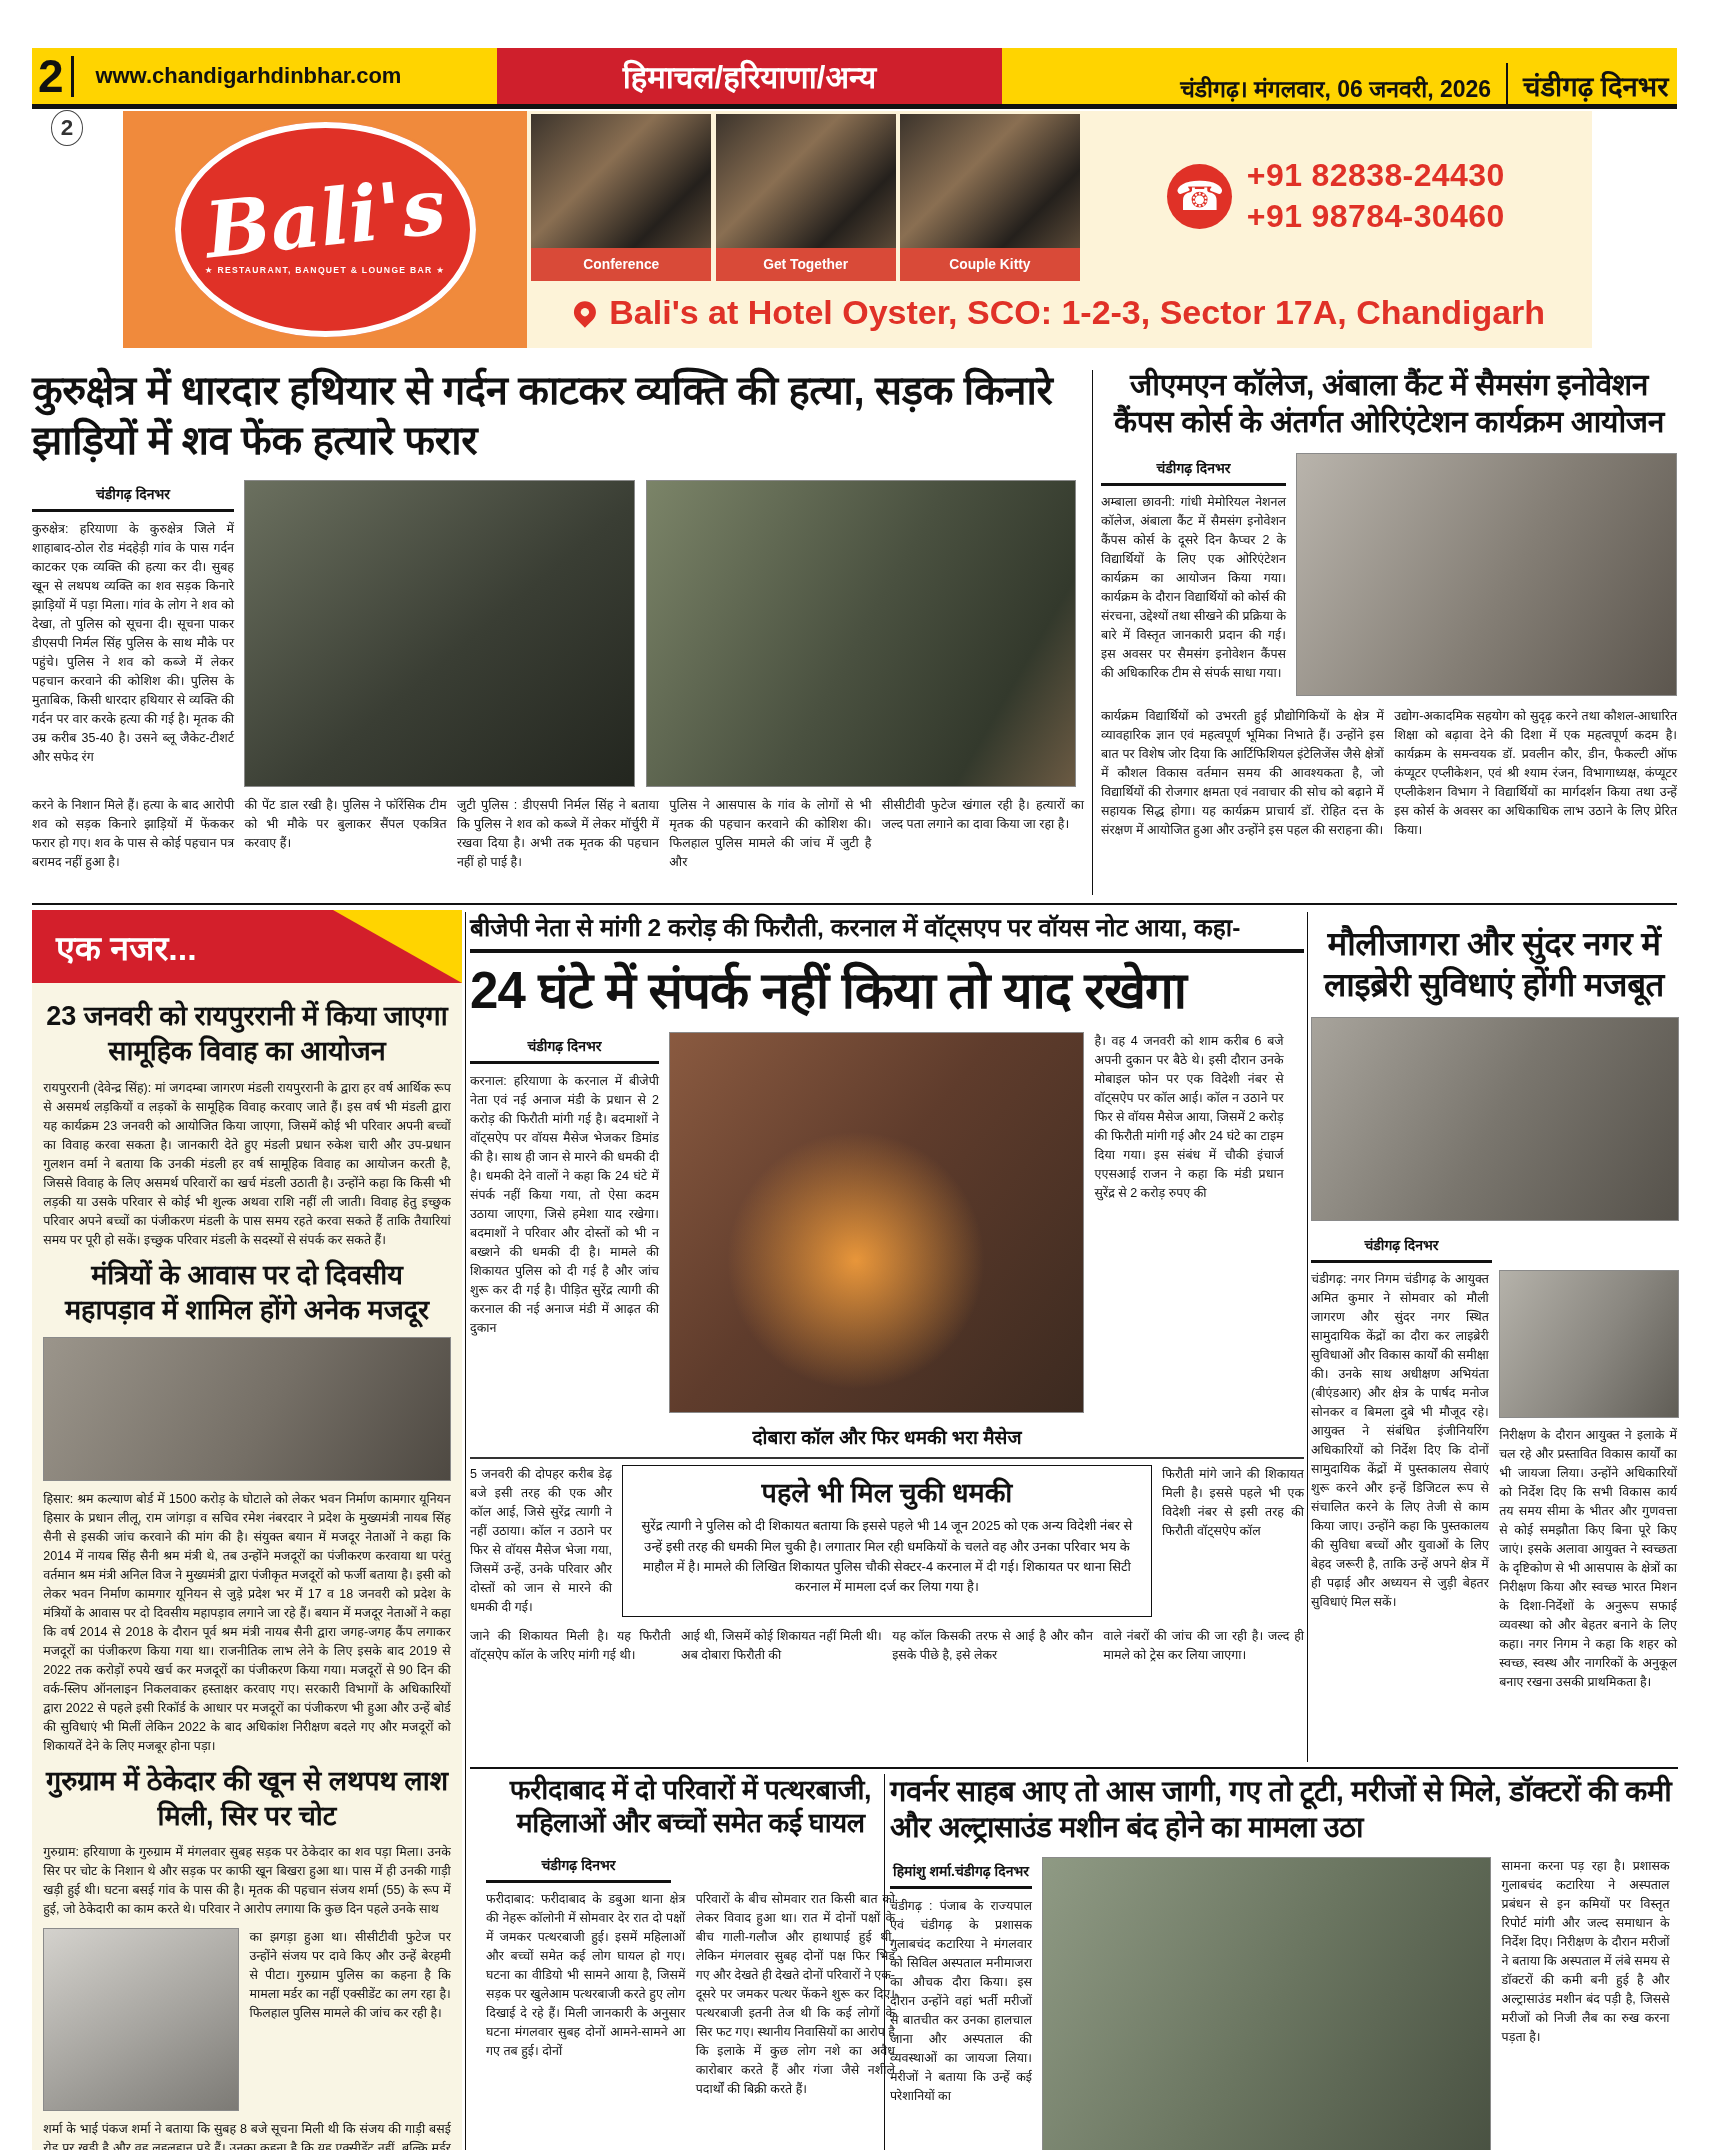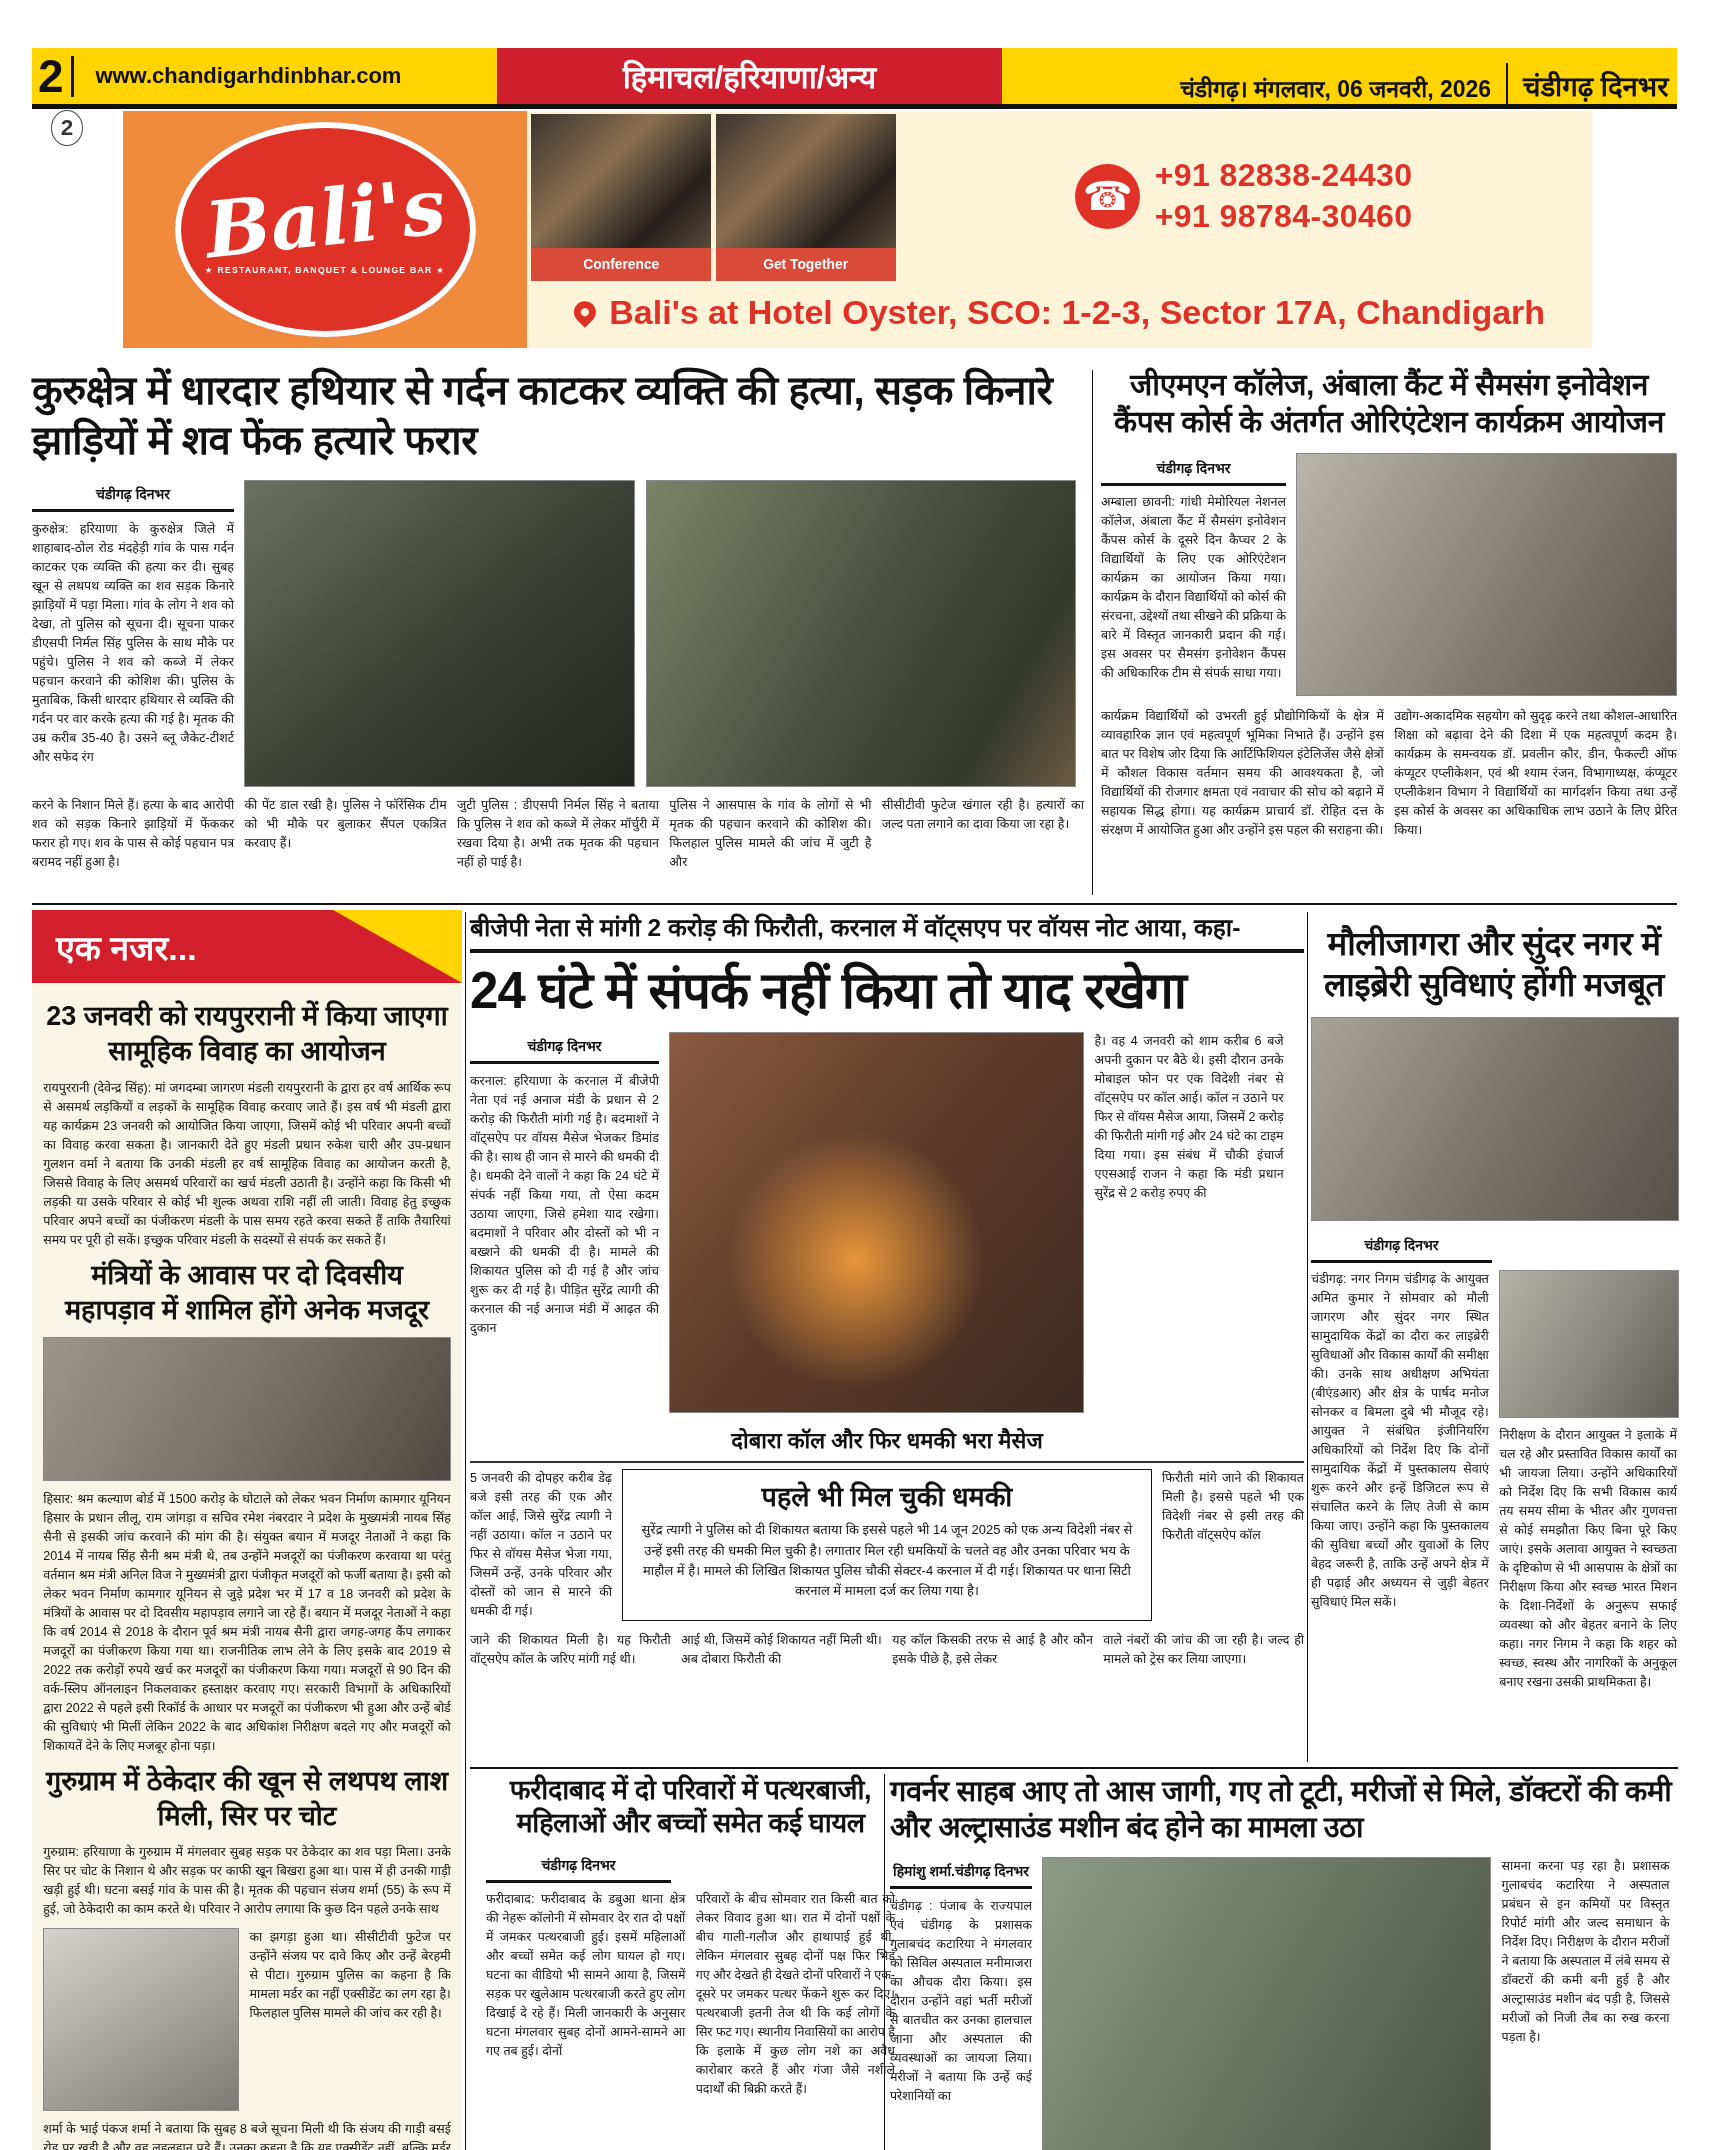--- a/index.html
+++ b/index.html
@@ -69,21 +69,21 @@
   .flag::after{content:"";position:absolute;right:0;top:0;border-top:73px solid #ffd400;
                border-left:129px solid transparent;}
   .flag-label{color:#fff;font-size:34px;font-weight:bold;padding-left:24px;position:relative;z-index:2;}
   .lr-inner{padding:8.6px 11.2px;}
   .lr-head{font-size:27px;font-weight:bold;text-align:center;line-height:1.3;margin:7.7px 0 9.5px 0;}
   .lr-photo{height:142px;margin-bottom:8.6px;}
   
   .st-karnal{position:absolute;left:470px;top:913px;width:834px;}
   .kicker{font-size:24.5px;font-weight:bold;line-height:1.2;padding-bottom:6.9px;border-bottom:4.3px solid #111;margin-bottom:8.6px;}
   .st-karnal .bighead{font-size:51px;font-weight:bold;line-height:1.15;margin-bottom:11.2px;letter-spacing:-0.9px;}
-  .subhead{font-size:22px;font-weight:bold;text-align:center;margin:11.2px 0 6px 0;
+  .subhead{font-size:19px;font-weight:bold;text-align:center;margin:11.2px 0 6px 0;
            padding-bottom:6.9px;border-bottom:2.6px solid #333;}
   .threat-box{border:1.7px solid #111;padding:7.7px 11.2px;flex:1;}
   .threat-title{font-size:27px;font-weight:bold;text-align:center;margin-bottom:6px;}
   .threat-body{font-size:13px;line-height:1.55;text-align:center;}
   
   .st-mauli{position:absolute;left:1311px;top:924px;width:366px;}
   .st-mauli .headline{font-size:33px;text-align:center;}
   
   .st-farid{position:absolute;left:486px;top:1774px;width:409px;}
   .st-farid .headline{font-size:27px;text-align:center;}
@@ -133,20 +133,24 @@
       <div class="ad-row">
         <div class="ad-tiles">
           <div class="tile">
             <div class="tile-img"></div>
             <div class="tile-cap">Conference</div>
           </div>
           <div class="tile">
             <div class="tile-img"></div>
             <div class="tile-cap">Get Together</div>
           </div>
+          <div class="tile">
+            <div class="tile-img"></div>
+            <div class="tile-cap">Couple Kitty</div>
+          </div>
         </div>
         <div class="ad-phone">
           <span class="phone-ic">☎</span>
           <span class="phone-nums">
             <span class="phone-num">+91 82838-24430</span>
             <span class="phone-num">+91 98784-30460</span>
           </span>
         </div>
       </div>
       <div class="ad-addr">

